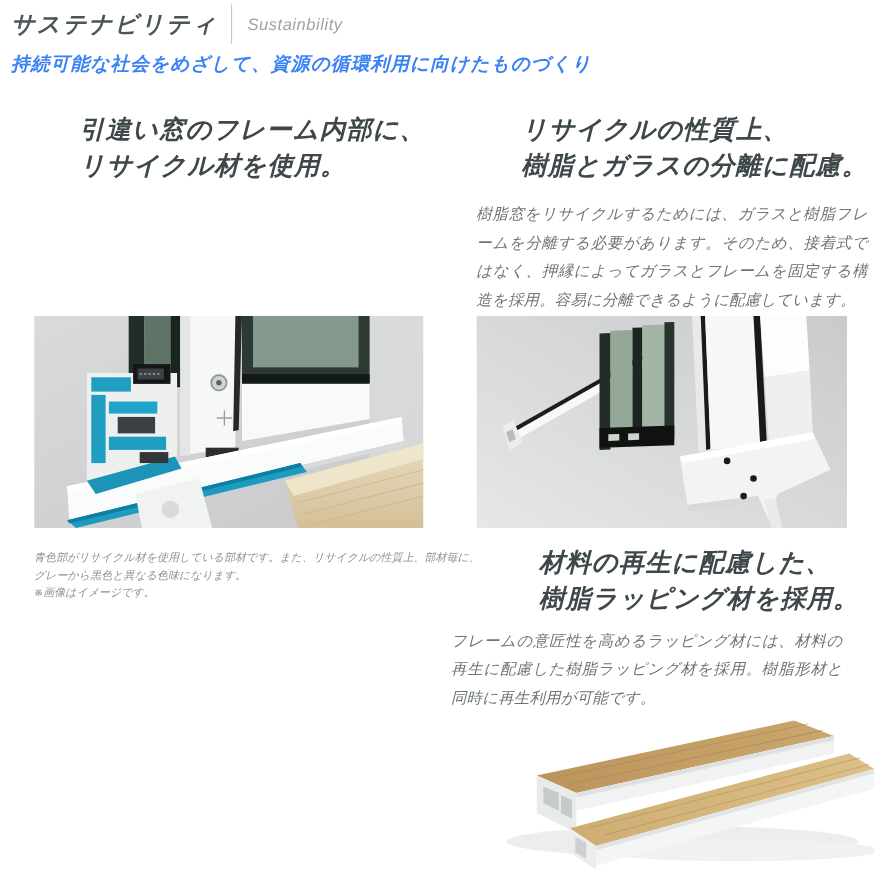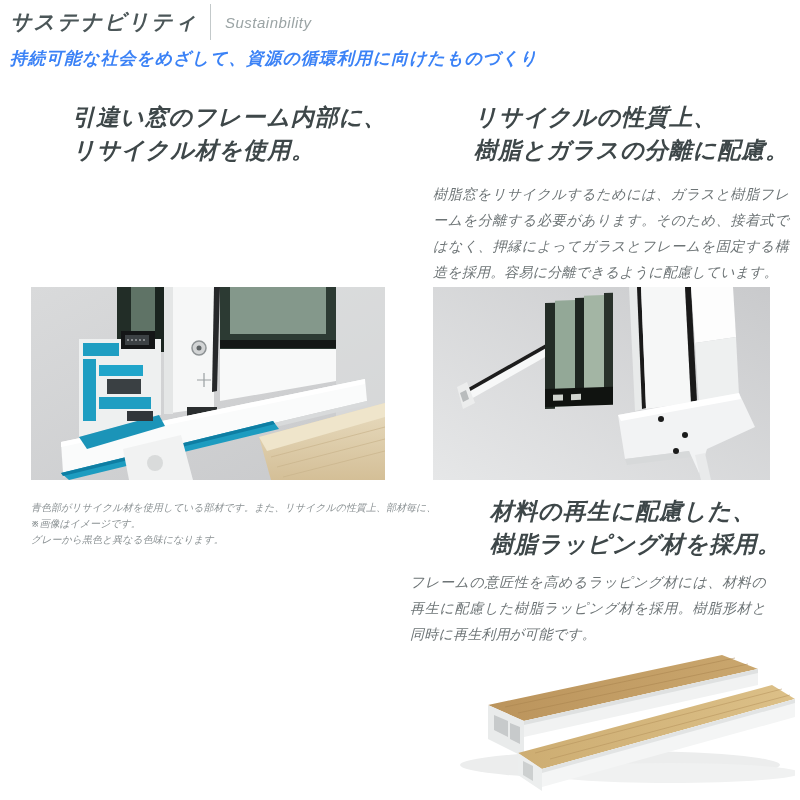--- a/index.html
+++ b/index.html
@@ -119,22 +119,22 @@
         <rect x="96" y="124" width="26" height="10" fill="#31363a"></rect>
       </g>
 
       <polygon points="92,162 150,148 162,193 98,193" fill="#f1f2f2"></polygon>
       <circle cx="124" cy="176" r="8" fill="#d9dbdb"></circle>
     </svg>
   </div>
 
   <div class="cap" style="left:31px;top:460px;width:370px;margin-top:40px;">
     <span>青色部がリサイクル材を使用している部材です。また、リサイクルの性質上、部材毎に、</span>
+    <span>グレーから黒色と異なる色味になります。</span>
     <span>※画像はイメージです。</span>
-    <span>グレーから黒色と異なる色味になります。</span>
   </div>
 
   <div class="sec-h" style="left:433px;top:101px;">
     <span>リサイクルの性質上、</span>
     <span>樹脂とガラスの分離に配慮。</span>
   </div>
   <div class="sec-b" style="left:433px;top:181px;width:356px;">
     <span>樹脂窓をリサイクルするためには、ガラスと樹脂フレームを分離する必要があります。そのため、接着式ではなく、押縁によってガラスとフレームを固定する構造を採用。容易に分離できるように配慮しています。</span>
   </div>
 

